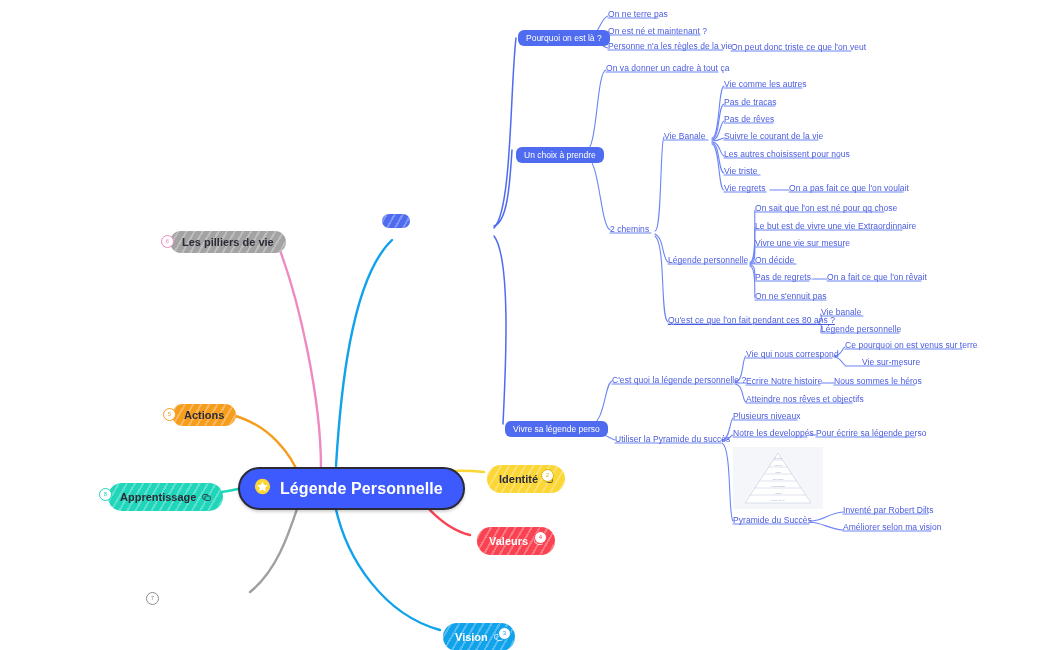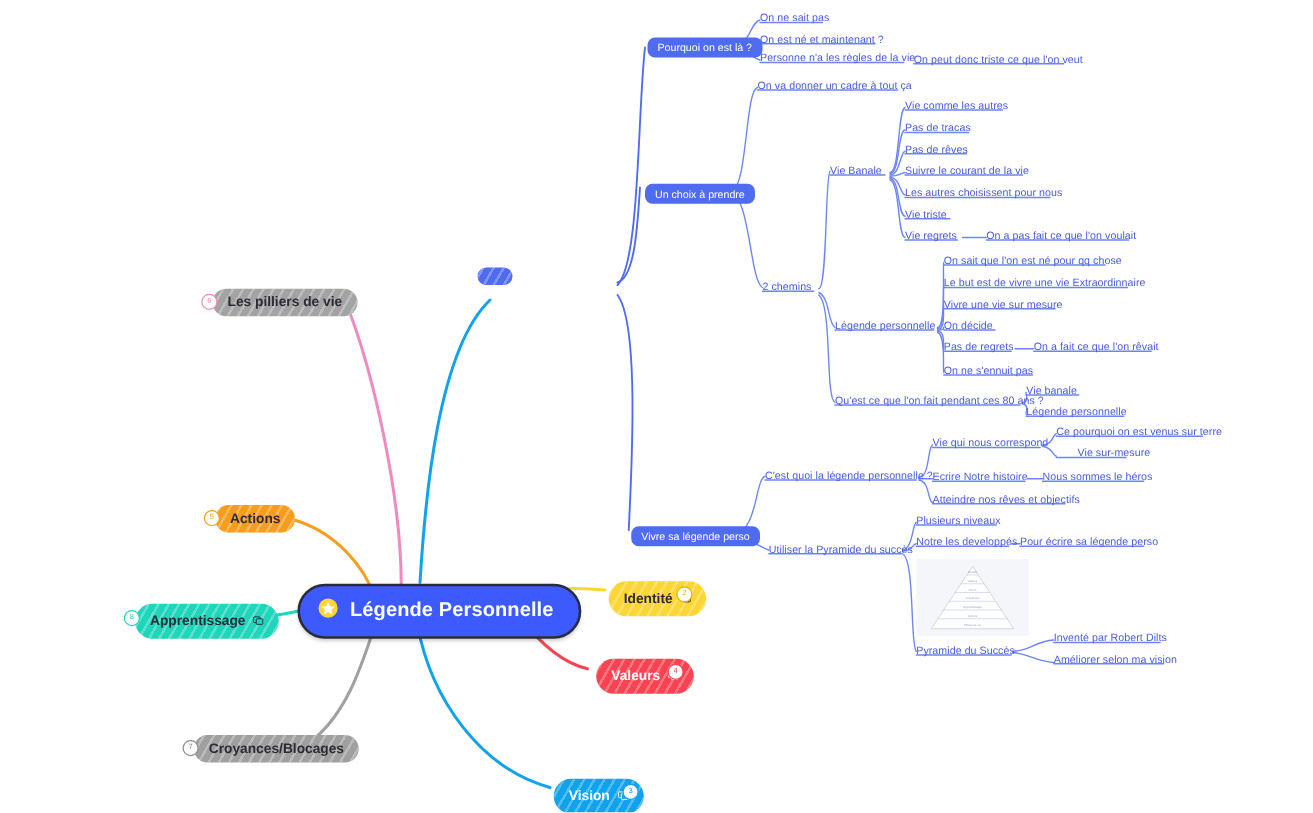--- a/index.html
+++ b/index.html
@@ -271,24 +271,20 @@
     <span class="pill-label">Apprentissage</span>
     <span class="note-icon">
       <svg width="9" height="9" viewBox="0 0 12 12">
         <rect x="1" y="2" width="7" height="6" rx="1" fill="none" stroke="#2b2b38" stroke-width="1"></rect>
         <rect x="4" y="4" width="7" height="6" rx="1" fill="#1fd6bb" stroke="#2b2b38" stroke-width="1"></rect>
       </svg>
     </span>
   </div>
   <div class="badge" style="left:99px; top:488px; color:#1fd6bb;">8</div>
 
-  <div class="pill" style="left:155px; top:588px; background:#a0a0a0;">
-    <span class="hatch"></span>
-    <span class="pill-label">Croyances/Blocages</span>
-  </div>
   <div class="badge" style="left:146px; top:592px; color:#8d8d8d;">7</div>
 
   <div class="pill" style="left:487px; top:465px; background:#fcd635;">
     <span class="hatch"></span>
     <span class="pill-label">Identité</span>
     <span class="note-icon">
       <svg width="9" height="9" viewBox="0 0 12 12">
         <rect x="1" y="2" width="7" height="6" rx="1" fill="none" stroke="#2b2b38" stroke-width="1"></rect>
         <rect x="4" y="4" width="7" height="6" rx="1" fill="#fcd635" stroke="#2b2b38" stroke-width="1"></rect>
       </svg>
@@ -325,21 +321,21 @@
   </div>
 
   <div class="pill dark" style="left:516px; top:147px; background:#4f6bf0; border-radius:6px; padding:3px 8px;">
     <span class="pill-label" style="color:#ffffff; font-size:8.5px; font-weight:normal;">Un choix à prendre</span>
   </div>
 
   <div class="pill dark" style="left:505px; top:421px; background:#4f6bf0; border-radius:6px; padding:3px 8px;">
     <span class="pill-label" style="color:#ffffff; font-size:8.5px; font-weight:normal;">Vivre sa légende perso</span>
   </div>
 
-  <div class="topic" style="left:608px;  top:9px;">On ne sait pas</div>
+  <div class="topic" style="left:608px;  top:9px;">On ne terre pas</div>
   <div class="topic" style="left:608px;  top:26px;">On est né et maintenant ?</div>
   <div class="topic" style="left:608px;  top:41px;">Personne n'a les règles de la vie</div>
   <div class="topic" style="left:731px;  top:42px;">On peut donc triste ce que l'on veut</div>
   <div class="topic" style="left:606px;  top:63px;">On va donner un cadre à tout ça</div>
   <div class="topic" style="left:664px;  top:131px;">Vie Banale</div>
   <div class="topic" style="left:724px;  top:79px;">Vie comme les autres</div>
   <div class="topic" style="left:724px;  top:97px;">Pas de tracas</div>
   <div class="topic" style="left:724px;  top:114px;">Pas de rêves</div>
   <div class="topic" style="left:724px;  top:131px;">Suivre le courant de la vie</div>
   <div class="topic" style="left:724px;  top:149px;">Les autres choisissent pour nous</div>
@@ -348,21 +344,21 @@
   <div class="topic" style="left:789px;  top:183px;">On a pas fait ce que l'on voulait</div>
   <div class="topic" style="left:610px;  top:224px;">2 chemins</div>
   <div class="topic" style="left:668px;  top:255px;">Légende personnelle</div>
   <div class="topic" style="left:755px;  top:203px;">On sait que l'on est né pour qq chose</div>
   <div class="topic" style="left:755px;  top:221px;">Le but est de vivre une vie Extraordinnaire</div>
   <div class="topic" style="left:755px;  top:238px;">Vivre une vie sur mesure</div>
   <div class="topic" style="left:755px;  top:255px;">On décide</div>
   <div class="topic" style="left:755px;  top:272px;">Pas de regrets</div>
   <div class="topic" style="left:827px;  top:272px;">On a fait ce que l'on rêvait</div>
   <div class="topic" style="left:755px;  top:291px;">On ne s'ennuit pas</div>
-  <div class="topic" style="left:668px;  top:315px;">Qu'est ce que l'on fait pendant ces 80 ans ?</div>
+  <div class="topic" style="left:668px;  top:315px;text-decoration:underline;">Qu'est ce que l'on fait pendant ces 80 ans ?</div>
   <div class="topic" style="left:821px;  top:307px;">Vie banale</div>
   <div class="topic" style="left:821px;  top:324px;">Légende personnelle</div>
   <div class="topic" style="left:612px;  top:375px;">C'est quoi la légende personnelle ?</div>
   <div class="topic" style="left:746px;  top:349px;">Vie qui nous correspond</div>
   <div class="topic" style="left:845px;  top:340px;">Ce pourquoi on est venus sur terre</div>
   <div class="topic" style="left:845px;  top:357px;margin-left:17px;">Vie sur-mesure</div>
   <div class="topic" style="left:746px;  top:376px;">Ecrire Notre histoire</div>
   <div class="topic" style="left:834px;  top:376px;">Nous sommes le héros</div>
   <div class="topic" style="left:746px;  top:394px;">Atteindre nos rêves et objectifs</div>
   <div class="topic" style="left:615px;  top:434px;">Utiliser la Pyramide du succès</div>

